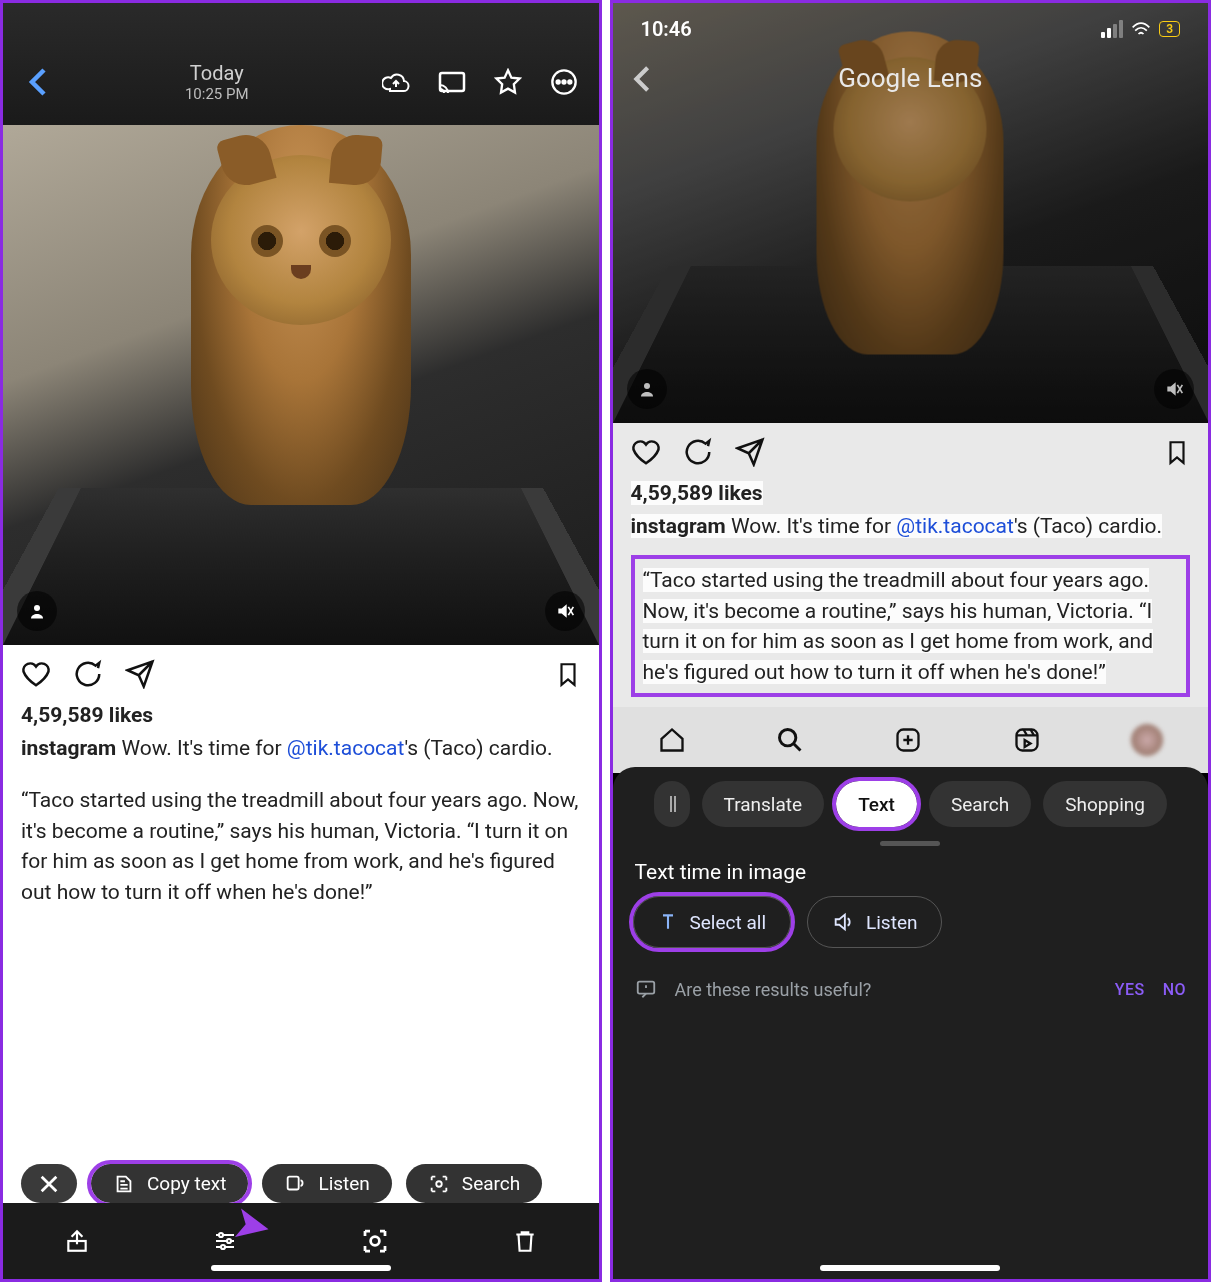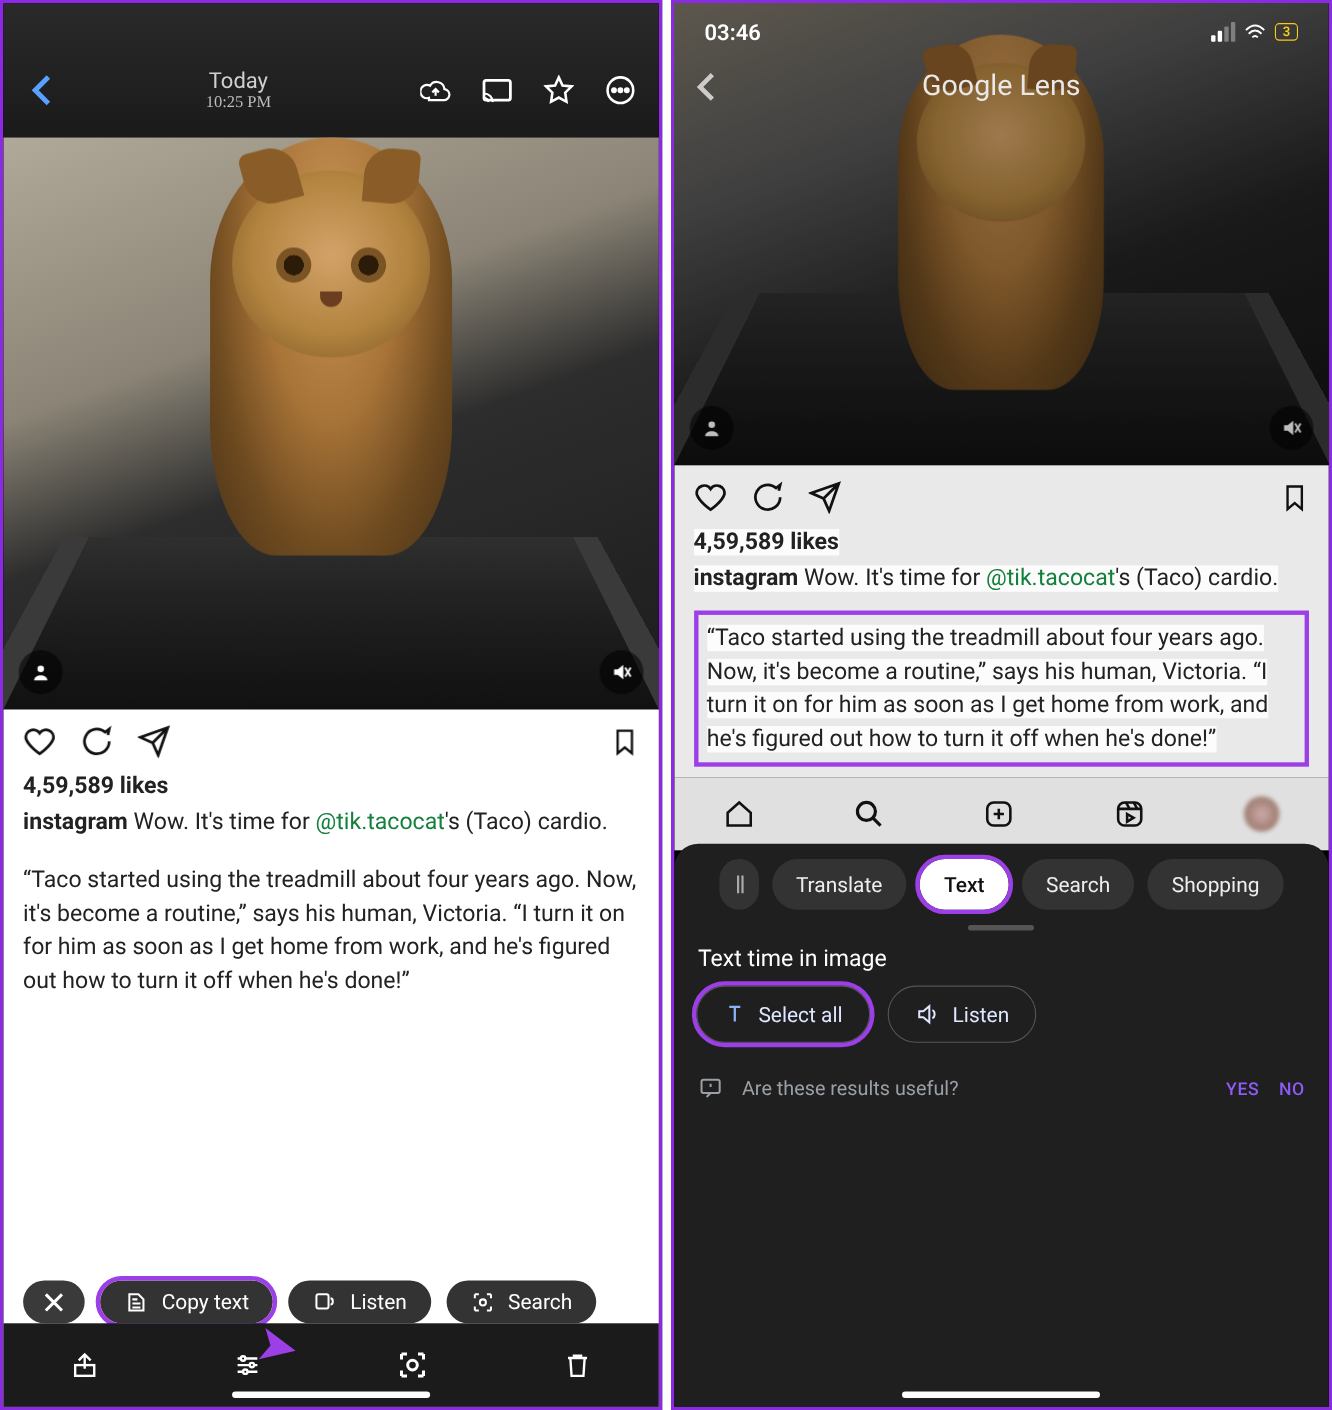--- a/index.html
+++ b/index.html
@@ -74,21 +74,21 @@
   .left .topbar-inner {
     position: absolute;
     top: 58px; left: 0; right: 0;
     display: flex;
     align-items: center;
     justify-content: flex-end;
     padding: 0 20px;
   }
   .topbar-center { text-align:center; flex:1; }
   .topbar-title { font-size: 20px; color:#d0d0d0; }
-  .topbar-sub { font-size: 15px; color:#bdbdbd;font-family:Liberation Serif, serif; }
+  .topbar-sub { font-size: 15px; color:#bdbdbd; }
   .topbar-icons { display:flex; gap:26px; align-items:center;}
   .icon-btn { color:#fff; width:30px; height:30px; display:flex; align-items:center; justify-content:center; }
   .round-icon { width:40px; height:40px; border-radius:50%; background:rgba(0,0,0,.55); display:flex; align-items:center;justify-content:center;color:#fff;}
 
   .left .photo-area {
     position: relative;
     height: 520px;
     background: linear-gradient(160deg,#b0a898 0%, #8c8577 35%, #2d2d2d 55%, #1c1c1c 100%);
     overflow:hidden;
   }
@@ -120,21 +120,21 @@
     padding: 14px 18px 70px;
     flex:1;
     position:relative;
     font-size:21px;
   }
   .ig-actions { display:flex; align-items:center; gap:22px; margin-bottom:14px;}
   .ig-actions .spacer{flex:1;}
   .ig-likes{font-weight:700; margin-bottom:6px;}
   .ig-caption{line-height:1.45;}
   .ig-caption .user{font-weight:700;}
-  .ig-caption .mention{color:#15803d;}
+  .ig-caption .mention{color:#1d4ed8;}
   .ig-quote{margin-top:22px;line-height:1.45;}
 
   .left .lens-chip-row{
     position:absolute; left:0; right:0; bottom:76px;
     display:flex; gap:14px; align-items:center; padding:0 18px;
   }
   .chip {
     background:#333; color:#fff; border-radius:28px;
     height:39px; padding:0 22px;
     display:flex; align-items:center; gap:12px;
@@ -389,21 +389,21 @@
       </span>
   </div>
 
   <div class="arrow-annot">➤</div>
   <div class="home-indicator"></div>
 </div>
 
 <div class="phone right">
 
   <div class="statusbar">
-    <span>03:46</span>
+    <span>10:46</span>
     <div class="status-right">
       <div class="signal-bars">
           <span></span>
           <span></span>
           <span></span>
           <span></span>
         </div>
       <svg width="20" height="16" viewBox="0 0 24 18" fill="none" stroke="#fff" stroke-width="2">
           <path d="M2 7 Q12 -3 22 7"></path>
           <path d="M5 11 Q12 4 19 11"></path>

